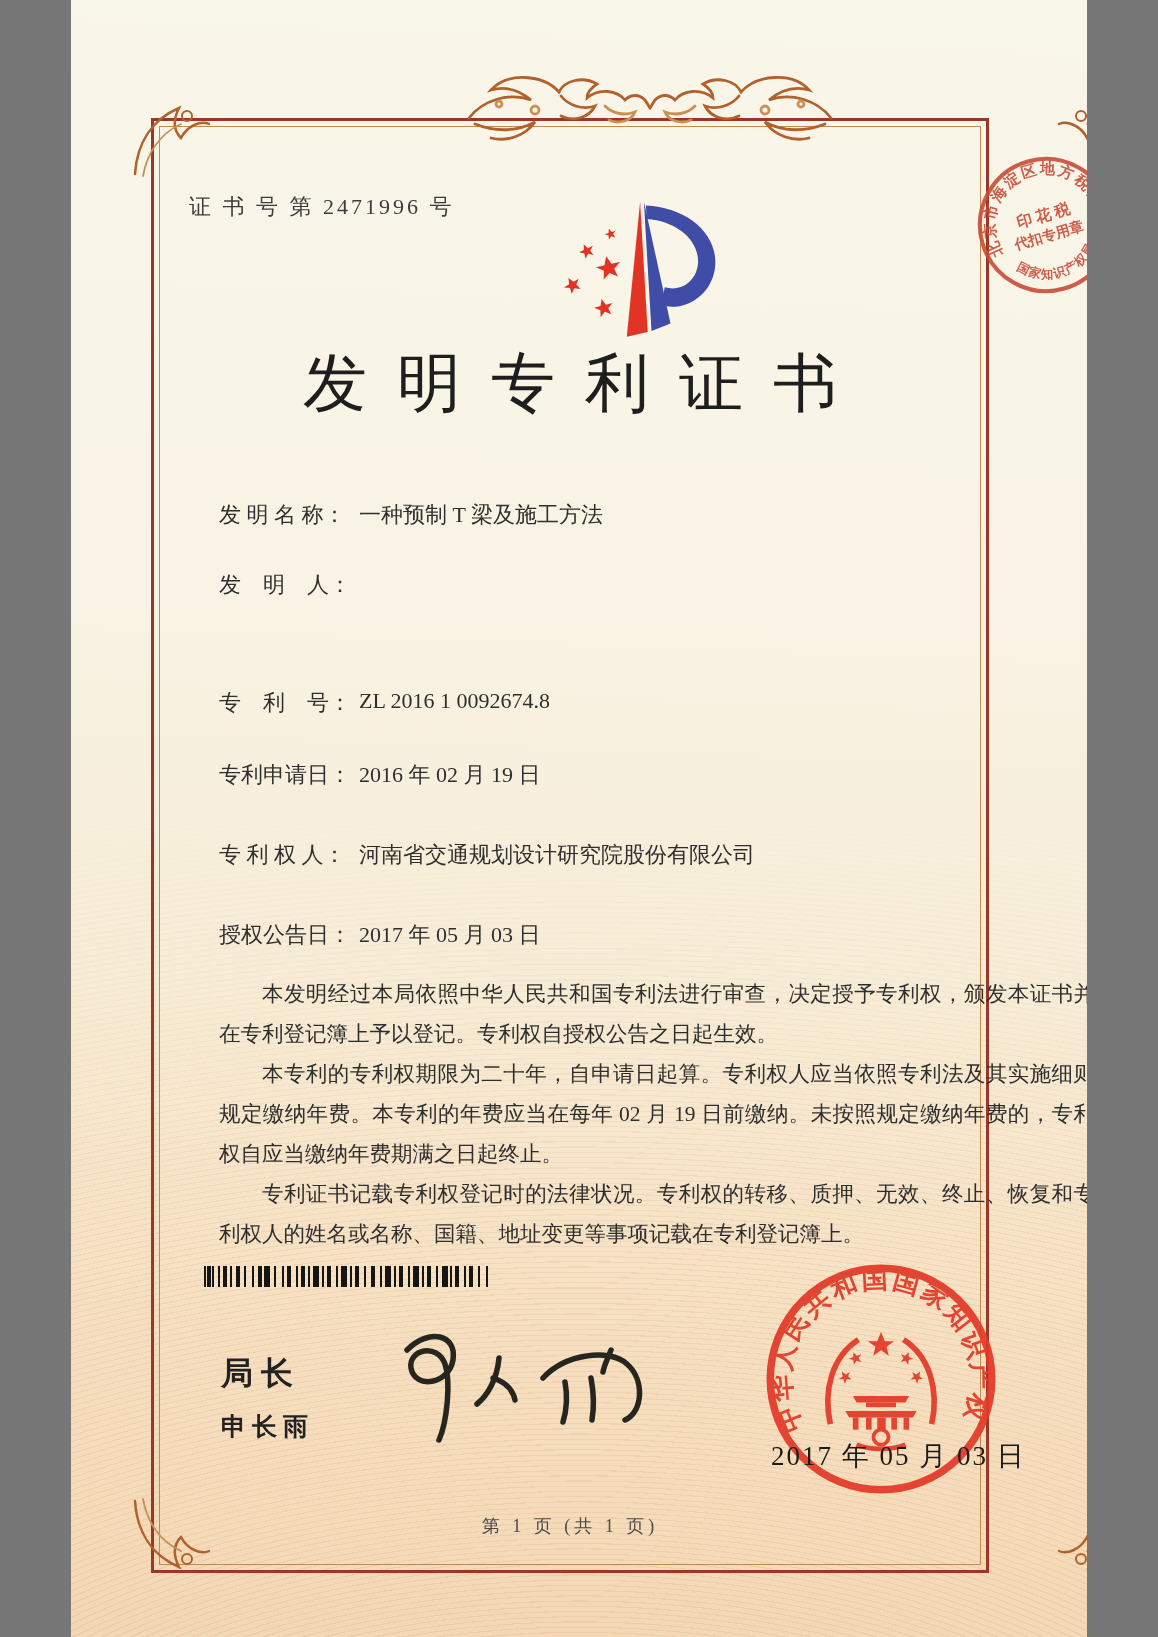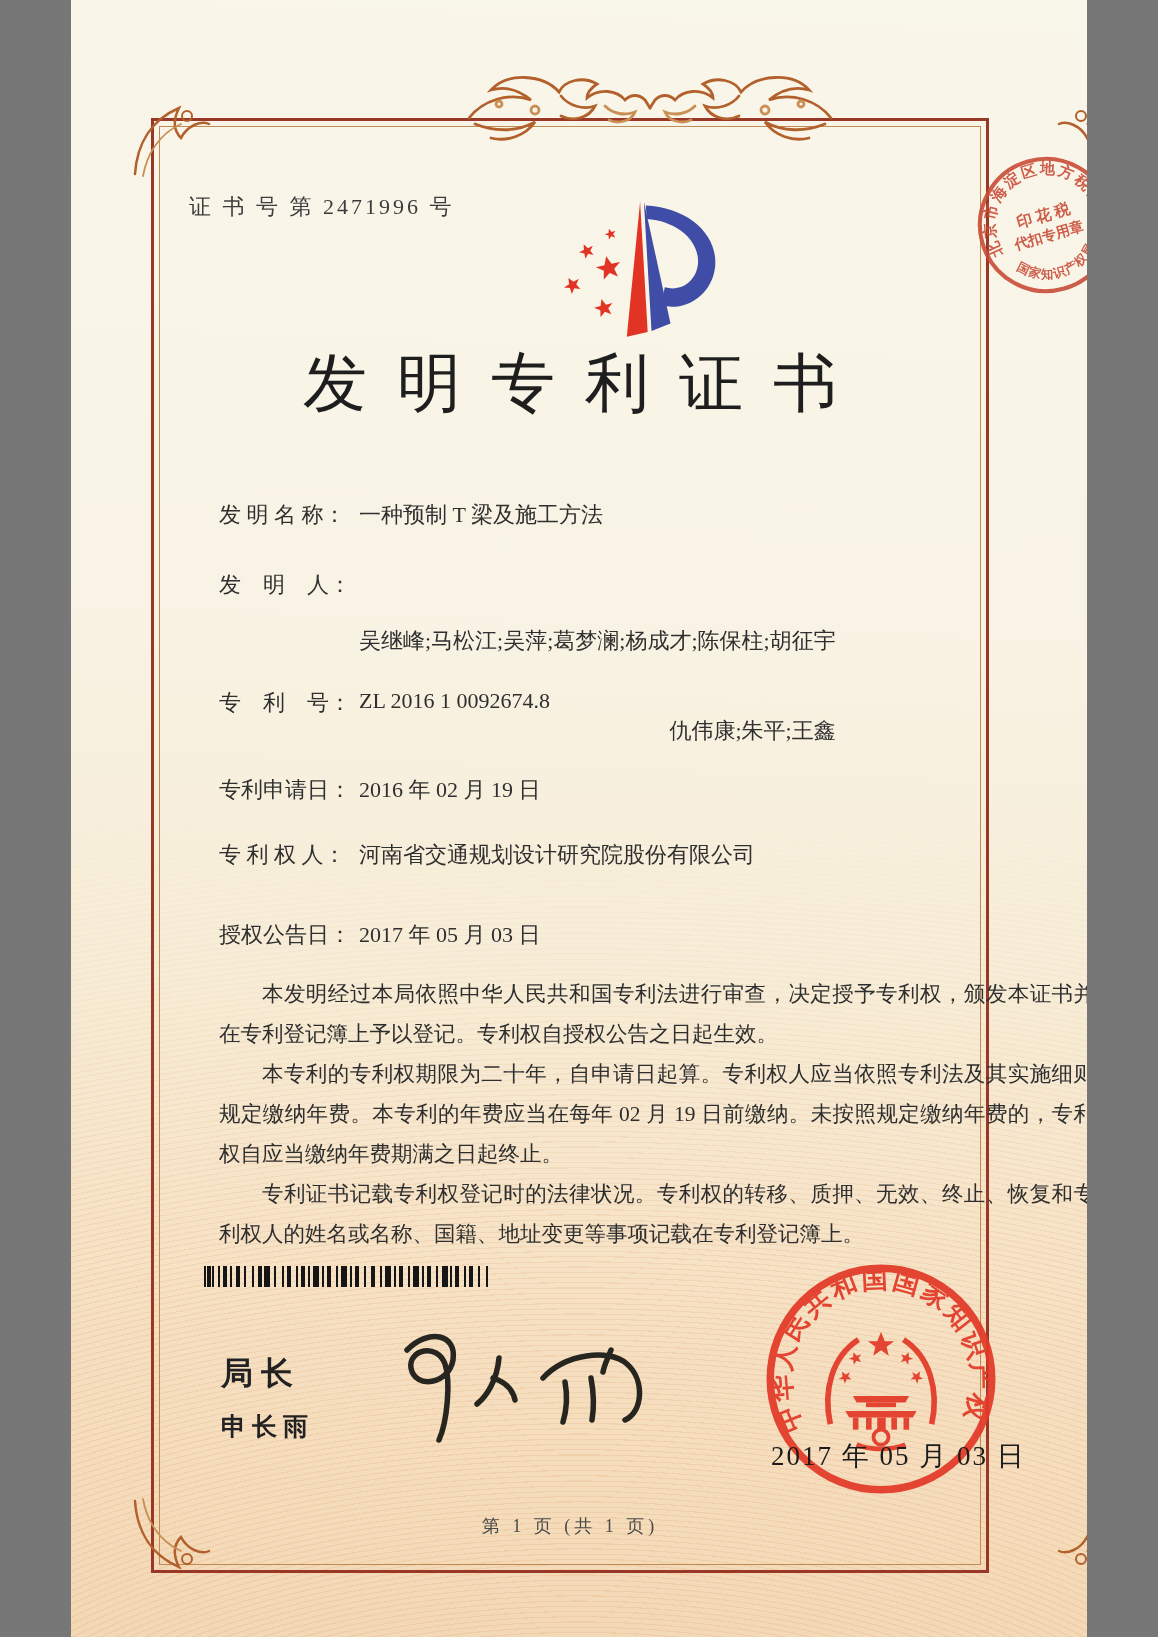--- a/index.html
+++ b/index.html
@@ -34,21 +34,21 @@
     text-align:center;font-size:64px;font-weight:400;color:#1e1e1e;
     letter-spacing:30px;padding-left:30px;box-sizing:border-box;
   }
   .field-row{position:absolute;left:148px;font-size:22px;color:#2f2f2f;display:flex;}
   .f-label{display:inline-block;width:140px;white-space:pre;flex:none;}
   .f-value{white-space:pre;text-align:right;}
   .f-value .vline{display:block;line-height:38px;}
   .row-name{top:500px;}
   .row-inv{top:570px;}
   .row-pno{top:688px;font-family:"Liberation Serif",serif;}
-  .row-fdate{top:760px;margin-top:15px;}
+  .row-fdate{top:760px;}
   .row-patentee{top:840px;}
   .row-gdate{top:920px;}
 
   .body-text{
     position:absolute;left:148px;top:974px;width:876px;
     font-size:21.5px;line-height:40px;text-align:justify;color:#2e2e2e;
   }
   .body-text p{margin:0;text-indent:2em;}
 
   .barcode{position:absolute;left:133px;top:1266px;}
@@ -153,24 +153,20 @@
   </svg>
 
   <div class="title">发明专利证书</div>
 
   <div class="field-row row-name">
     <span class="f-label">发 明 名 称：</span>
     <span class="f-value">一种预制 T 梁及施工方法</span>
   </div>
   <div class="field-row row-inv">
     <span class="f-label">发　明　人：</span>
-    <span class="f-value">
-      <span class="vline">吴继峰;马松江;吴萍;葛梦澜;杨成才;陈保柱;胡征宇</span>
-      <span class="vline">仇伟康;朱平;王鑫</span>
-    </span>
   </div>
   <div class="field-row row-pno">
     <span class="f-label">专　利　号：</span>
     <span class="f-value">ZL 2016 1 0092674.8</span>
   </div>
   <div class="field-row row-fdate">
     <span class="f-label">专利申请日：</span>
     <span class="f-value">2016 年 02 月 19 日</span>
   </div>
   <div class="field-row row-patentee">

